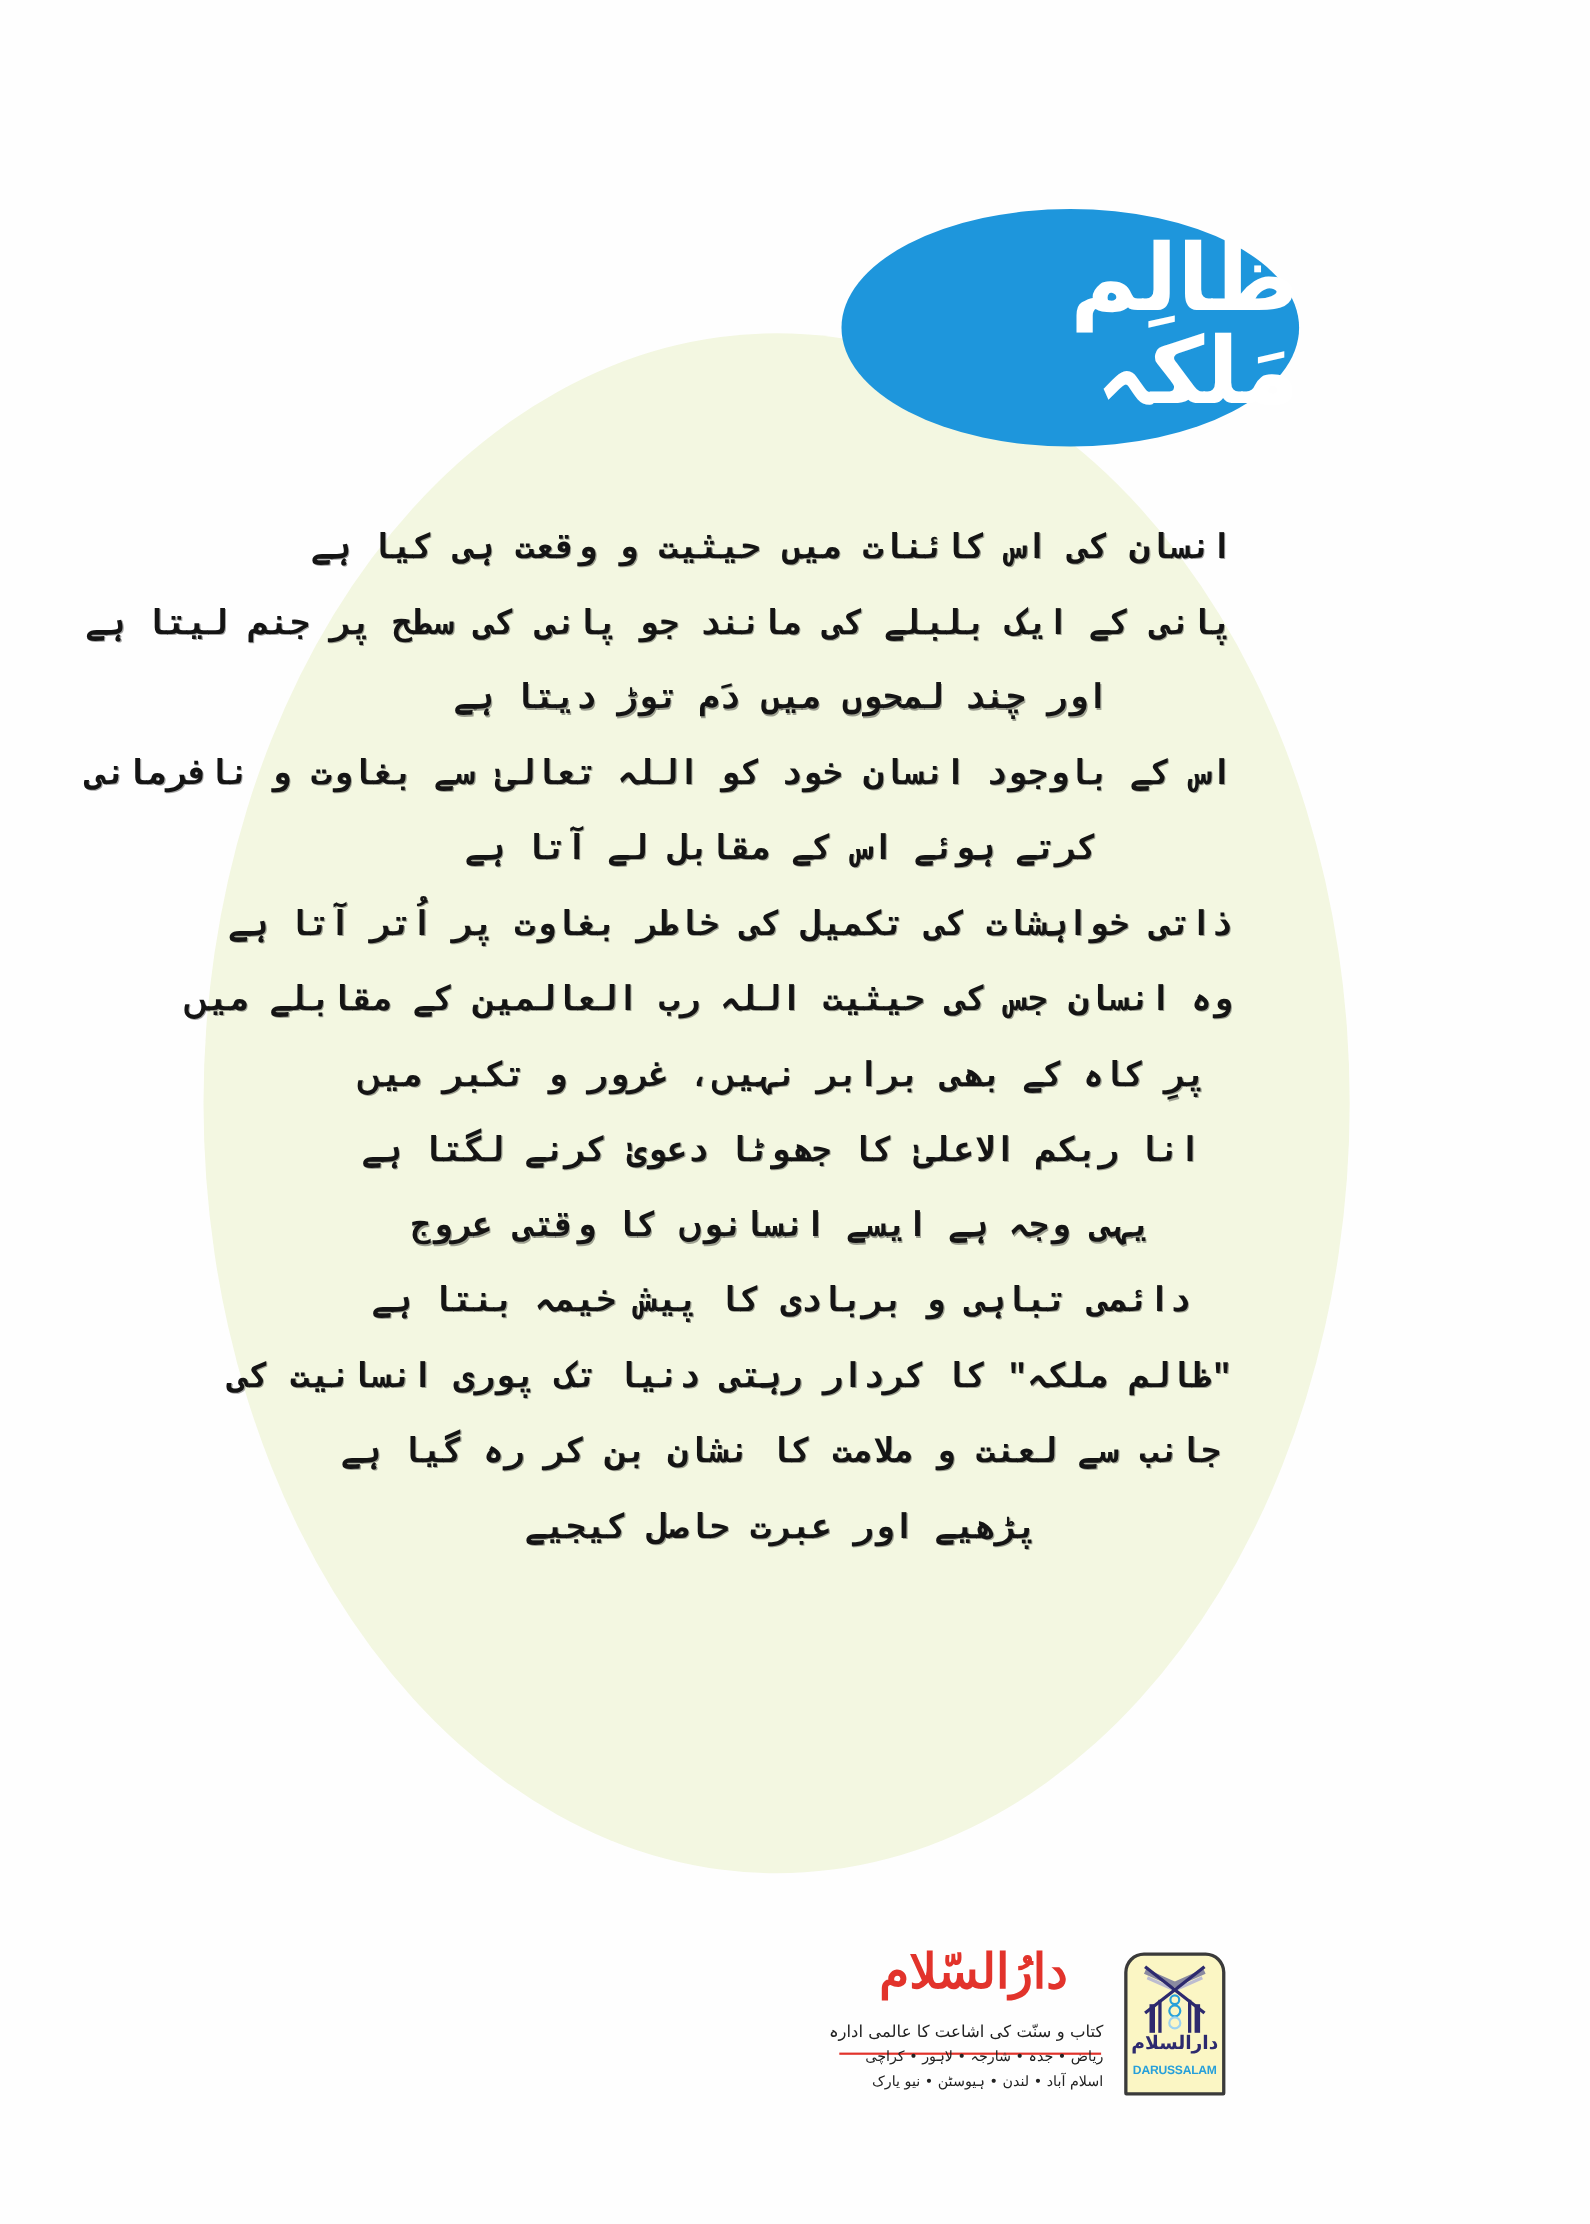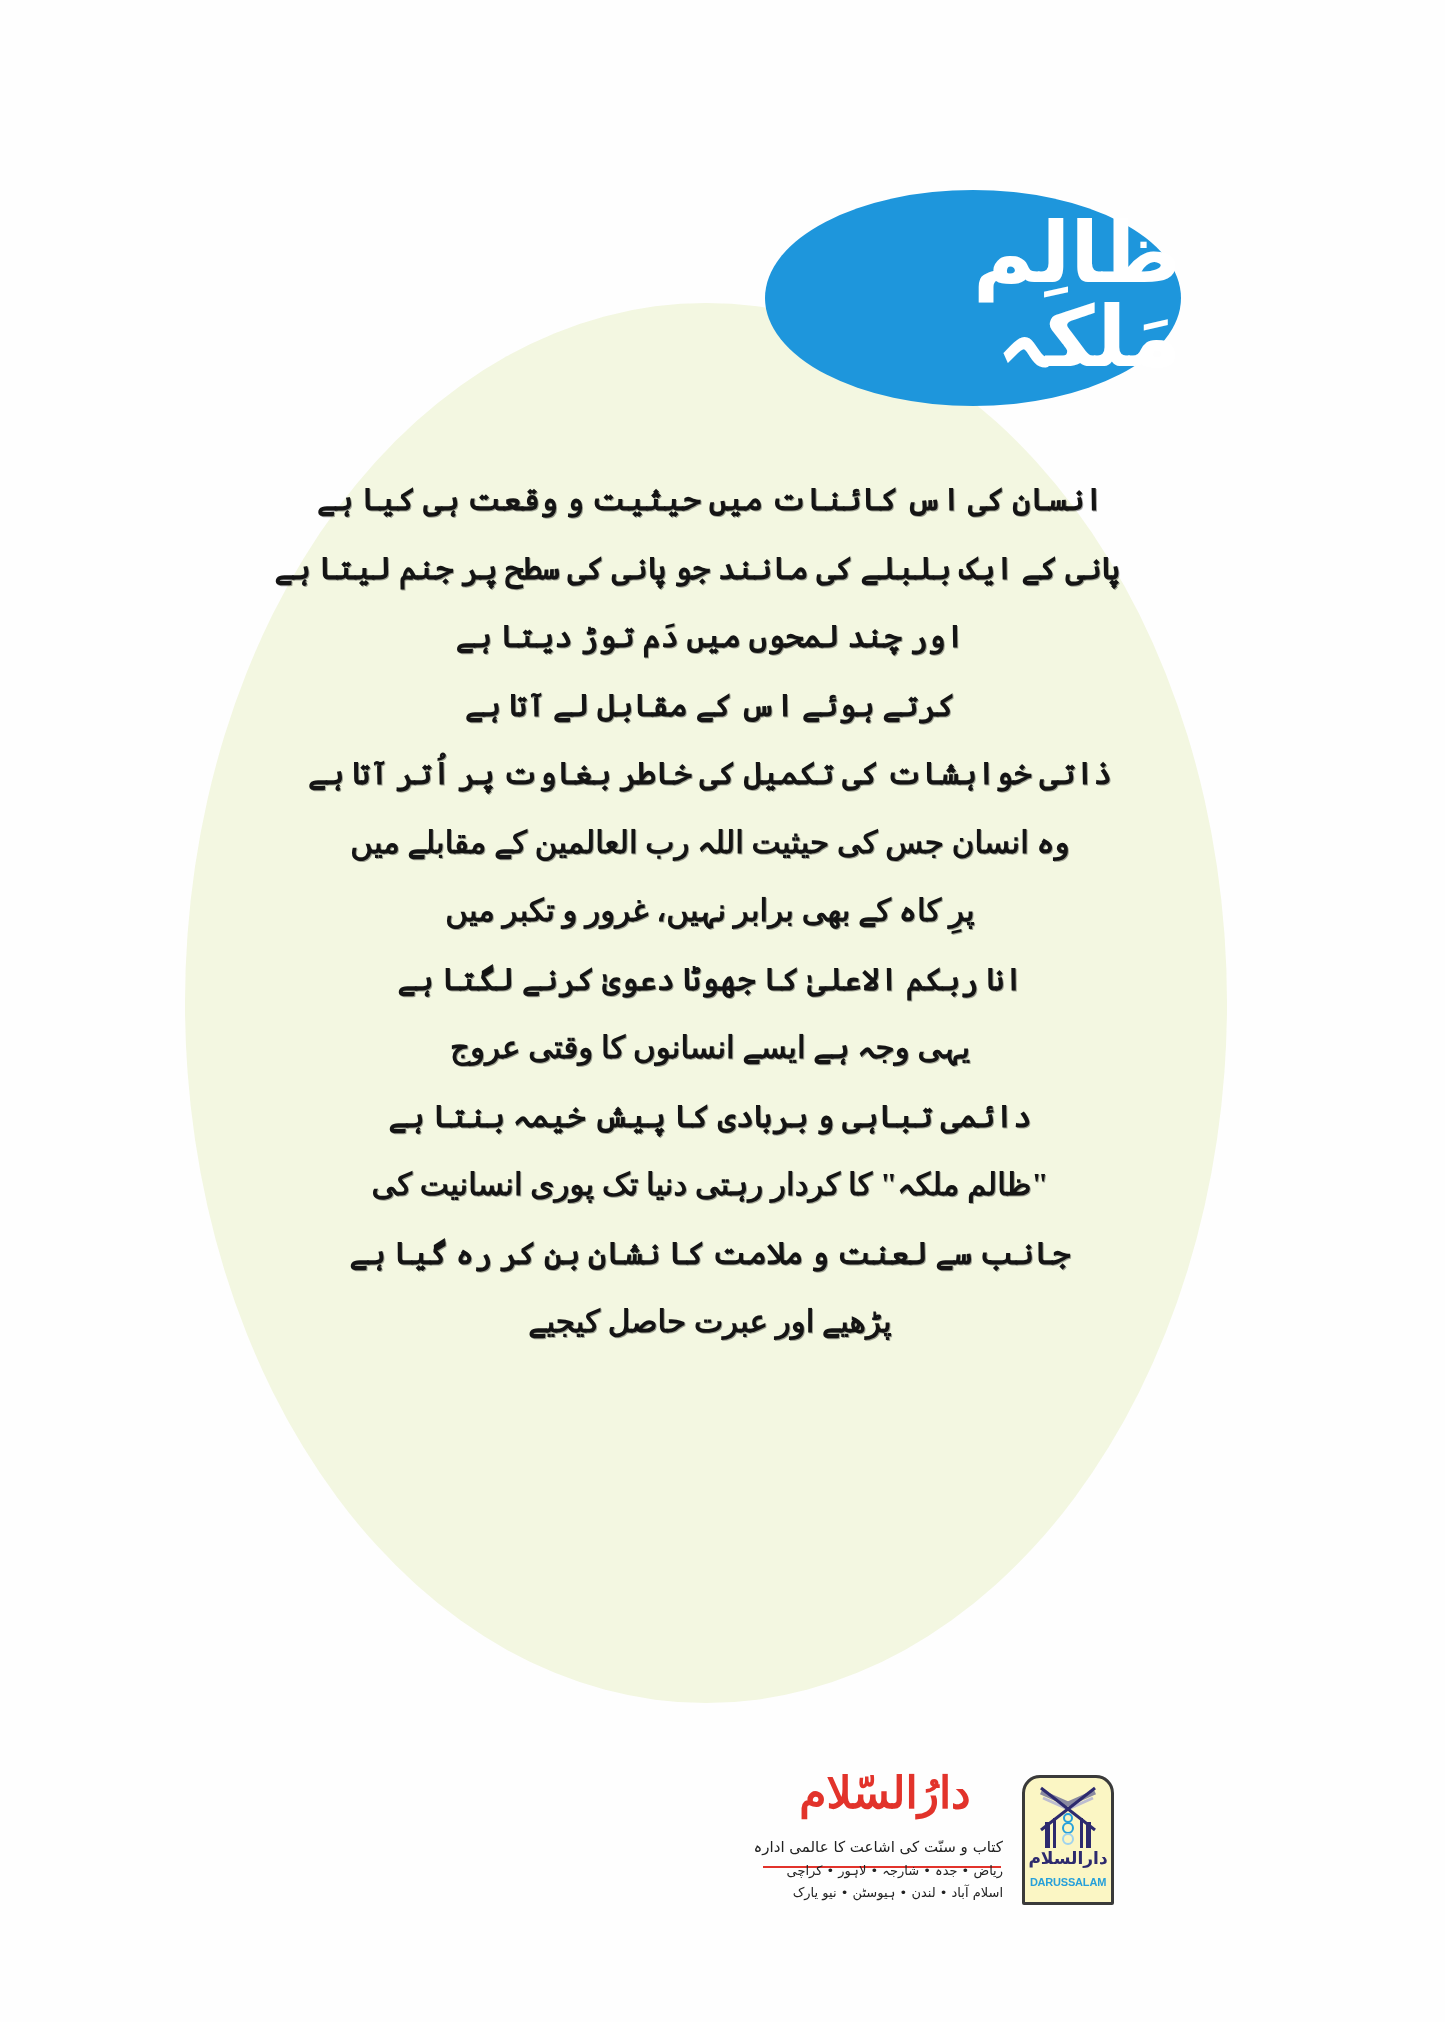--- a/index.html
+++ b/index.html
@@ -55,21 +55,21 @@
       position: absolute;
       left: 300px;
       top: 470px;
       width: 820px;
       direction: rtl;
       text-align: center;
     }
     .body-line {
       height: 68.5px;
       line-height: 60px;
-      font-family: Liberation Serif, serif;
+      font-family: Liberation Mono, monospace;
       font-weight: bold;
       font-size: 31px;
       color: #141414;
       text-shadow: 1px 1px 0 rgba(0,0,0,0.35);
       white-space: nowrap;
     }
     .publisher {
       position: absolute;
       left: 755px;
       top: 1760px;
@@ -172,20 +172,21 @@
   <div class="green-oval"></div>
 
   <div class="title-oval">
     <span class="title-text">ظالِم مَلکہ</span>
   </div>
 
   <div class="body-text">
     <div class="body-line">انسان کی اس کائنات میں حیثیت و وقعت ہی کیا ہے</div>
     <div class="body-line">پانی کے ایک بلبلے کی مانند جو پانی کی سطح پر جنم لیتا ہے</div>
     <div class="body-line">اور چند لمحوں میں دَم توڑ دیتا ہے</div>
+    <div class="body-line">اس کے باوجود انسان خود کو اللہ تعالیٰ سے بغاوت و نافرمانی</div>
     <div class="body-line">کرتے ہوئے اس کے مقابل لے آتا ہے</div>
     <div class="body-line">ذاتی خواہشات کی تکمیل کی خاطر بغاوت پر اُتر آتا ہے</div>
     <div class="body-line">وہ انسان جس کی حیثیت اللہ رب العالمین کے مقابلے میں</div>
     <div class="body-line">پرِ کاہ کے بھی برابر نہیں، غرور و تکبر میں</div>
     <div class="body-line">انا ربکم الاعلیٰ  کا جھوٹا دعویٰ کرنے لگتا ہے</div>
     <div class="body-line">یہی وجہ ہے ایسے انسانوں کا وقتی عروج</div>
     <div class="body-line">دائمی تباہی و بربادی کا پیش خیمہ بنتا ہے</div>
     <div class="body-line">"ظالم ملکہ" کا کردار رہتی دنیا تک پوری انسانیت کی</div>
     <div class="body-line">جانب سے لعنت و ملامت کا نشان بن کر رہ گیا ہے</div>
     <div class="body-line">پڑھیے اور عبرت حاصل کیجیے</div>

